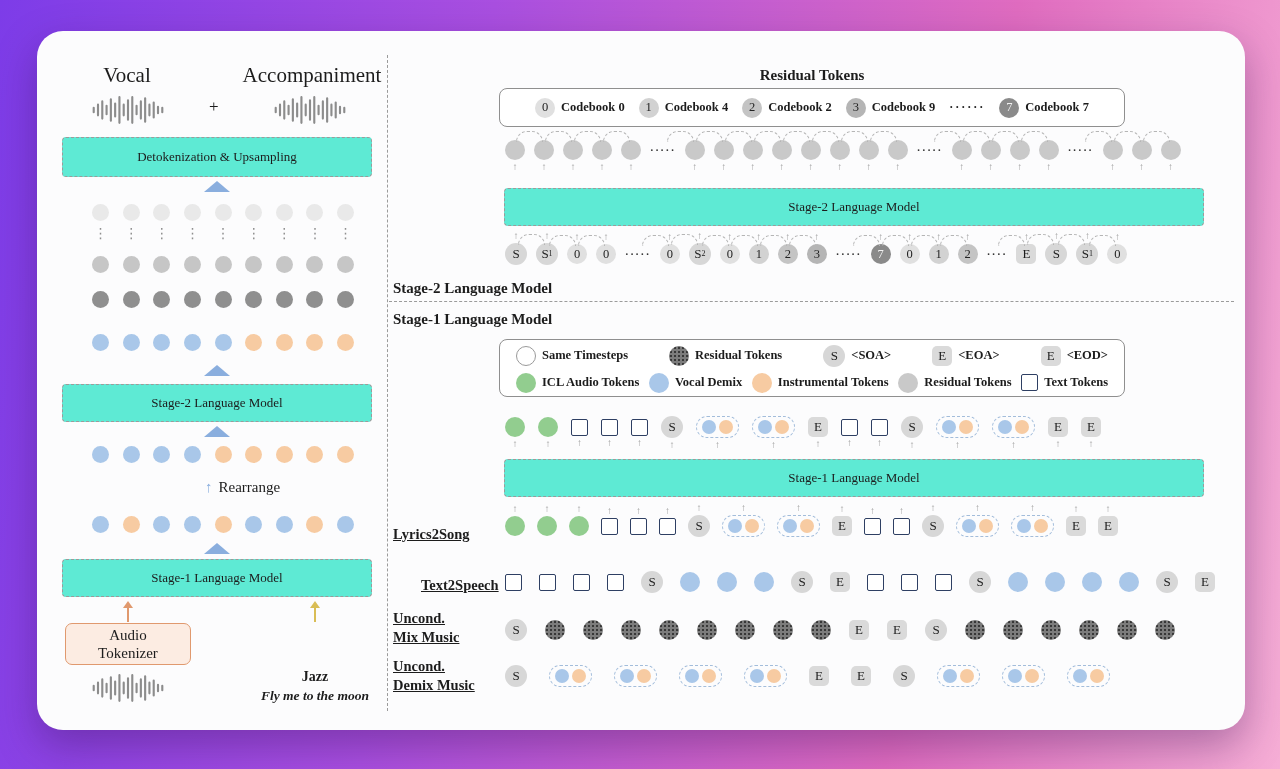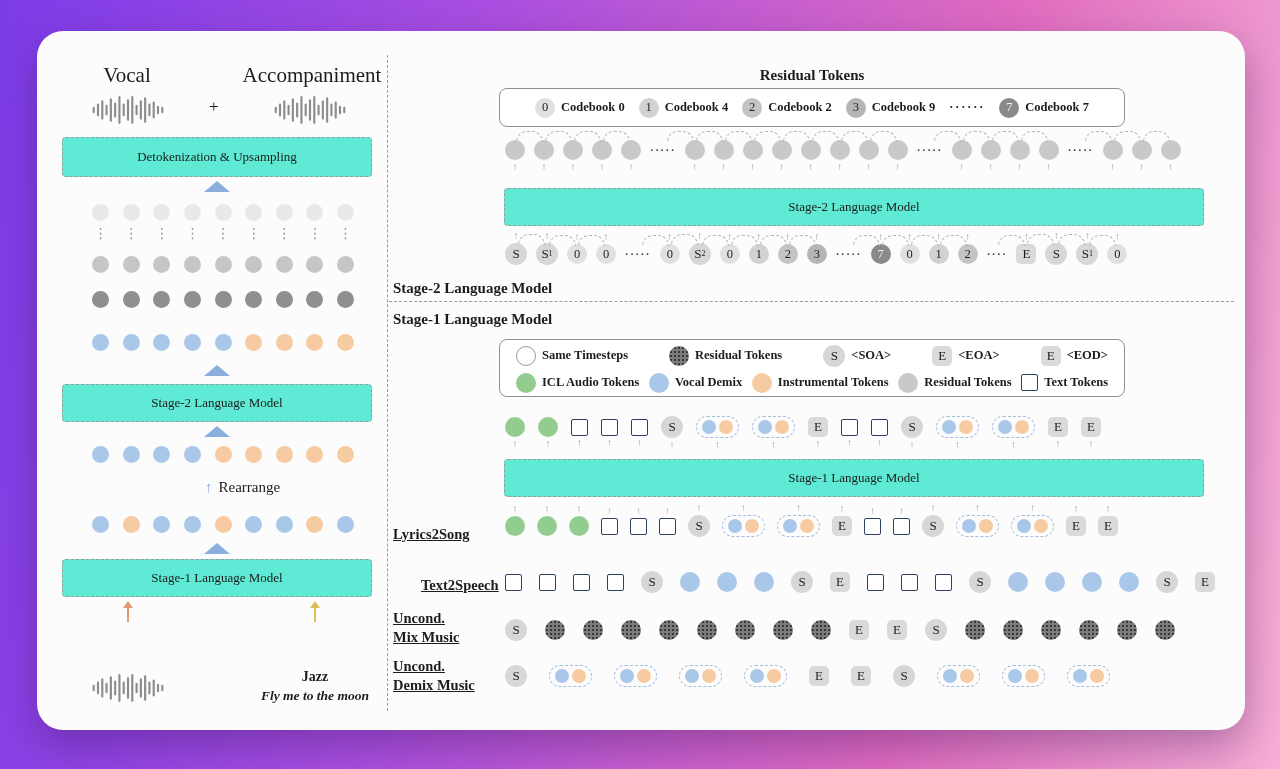--- a/index.html
+++ b/index.html
@@ -310,20 +310,21 @@
 
   <div class="v-arrow" style="left:86px;top:570px;height:21px;">
     <span class="head" style="border-bottom:7px solid var(--audio-border,#e0996e);"></span>
     <span class="stem" style="background:var(--audio-border,#e0996e);"></span>
   </div>
   <div class="v-arrow" style="left:273px;top:570px;height:21px;">
     <span class="head" style="border-bottom:7px solid var(--text-border,#d9bd55);"></span>
     <span class="stem" style="background:var(--text-border,#d9bd55);"></span>
   </div>
 
+  <div class="tokbox" style="left:28px;top:592px;width:126px;height:42px;background:var(--audio-bg,#fcece2);border:1.6px solid var(--audio-border,#e0996e);padding:0 22px;">Audio Tokenizer</div>
 
   <svg class="wave" style="left:55px;top:642px;" width="72" height="30" viewBox="0 0 66 28">
     <path d="M1 12V16M5 9V19M9 6V22M13 10V18M17 4V24M21 8V20M25 2V26M29 9V19M33 5V23M37 2V26M41 10V18M45 6V22M49 3V25M53 9V19M57 7V21M61 11V17M65 12V16" stroke="#8c8c8c" stroke-width="2" stroke-linecap="round" fill="none"></path>
   </svg>
   <div class="abs bold" style="left:215px;top:638px;width:126px;text-align:center;font-size:14px;">Jazz</div>
   <div class="abs bold" style="left:186px;top:657px;width:184px;text-align:center;font-size:13.5px;font-style:italic;">Fly me to the moon</div>
 
   <div class="vline" style="left:350px;top:24px;height:656px;"></div>
 
   <div class="abs bold" style="left:462px;top:36px;width:626px;text-align:center;font-size:15px;">Residual Tokens</div>

